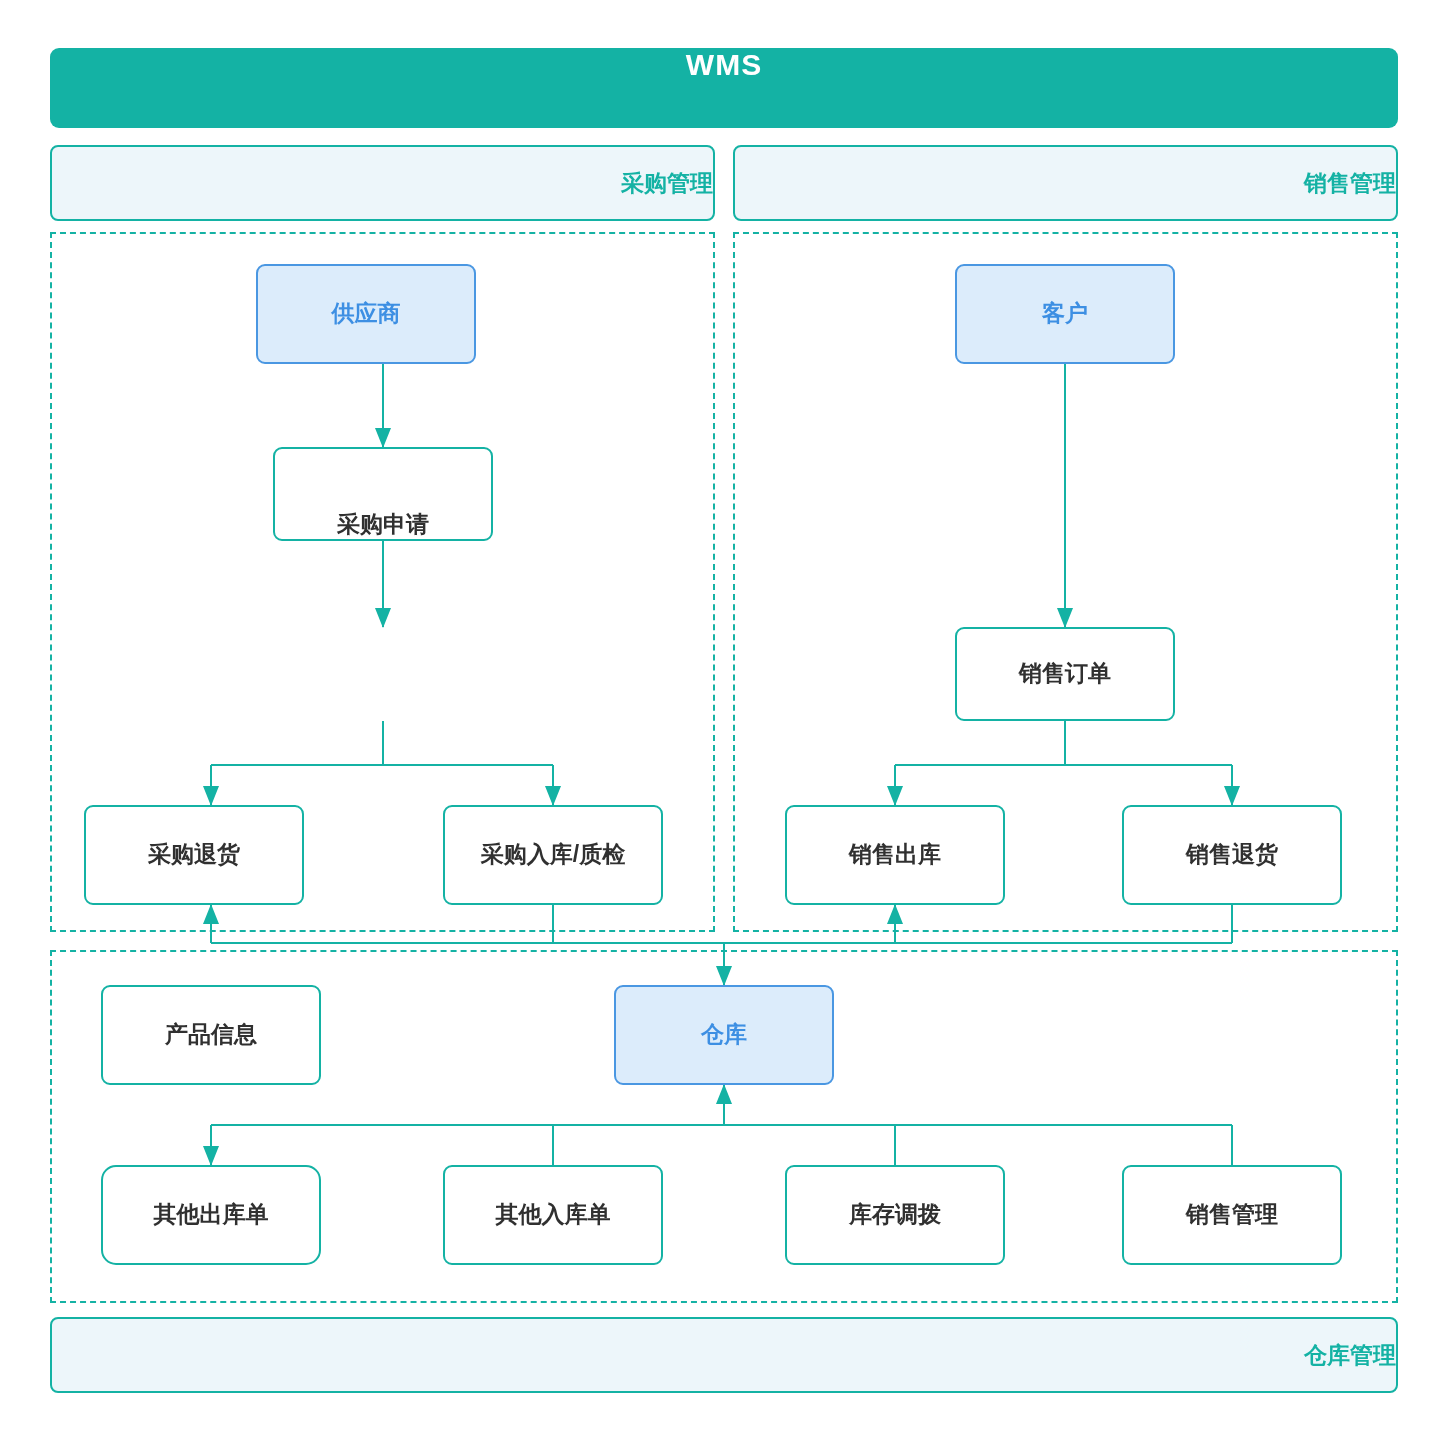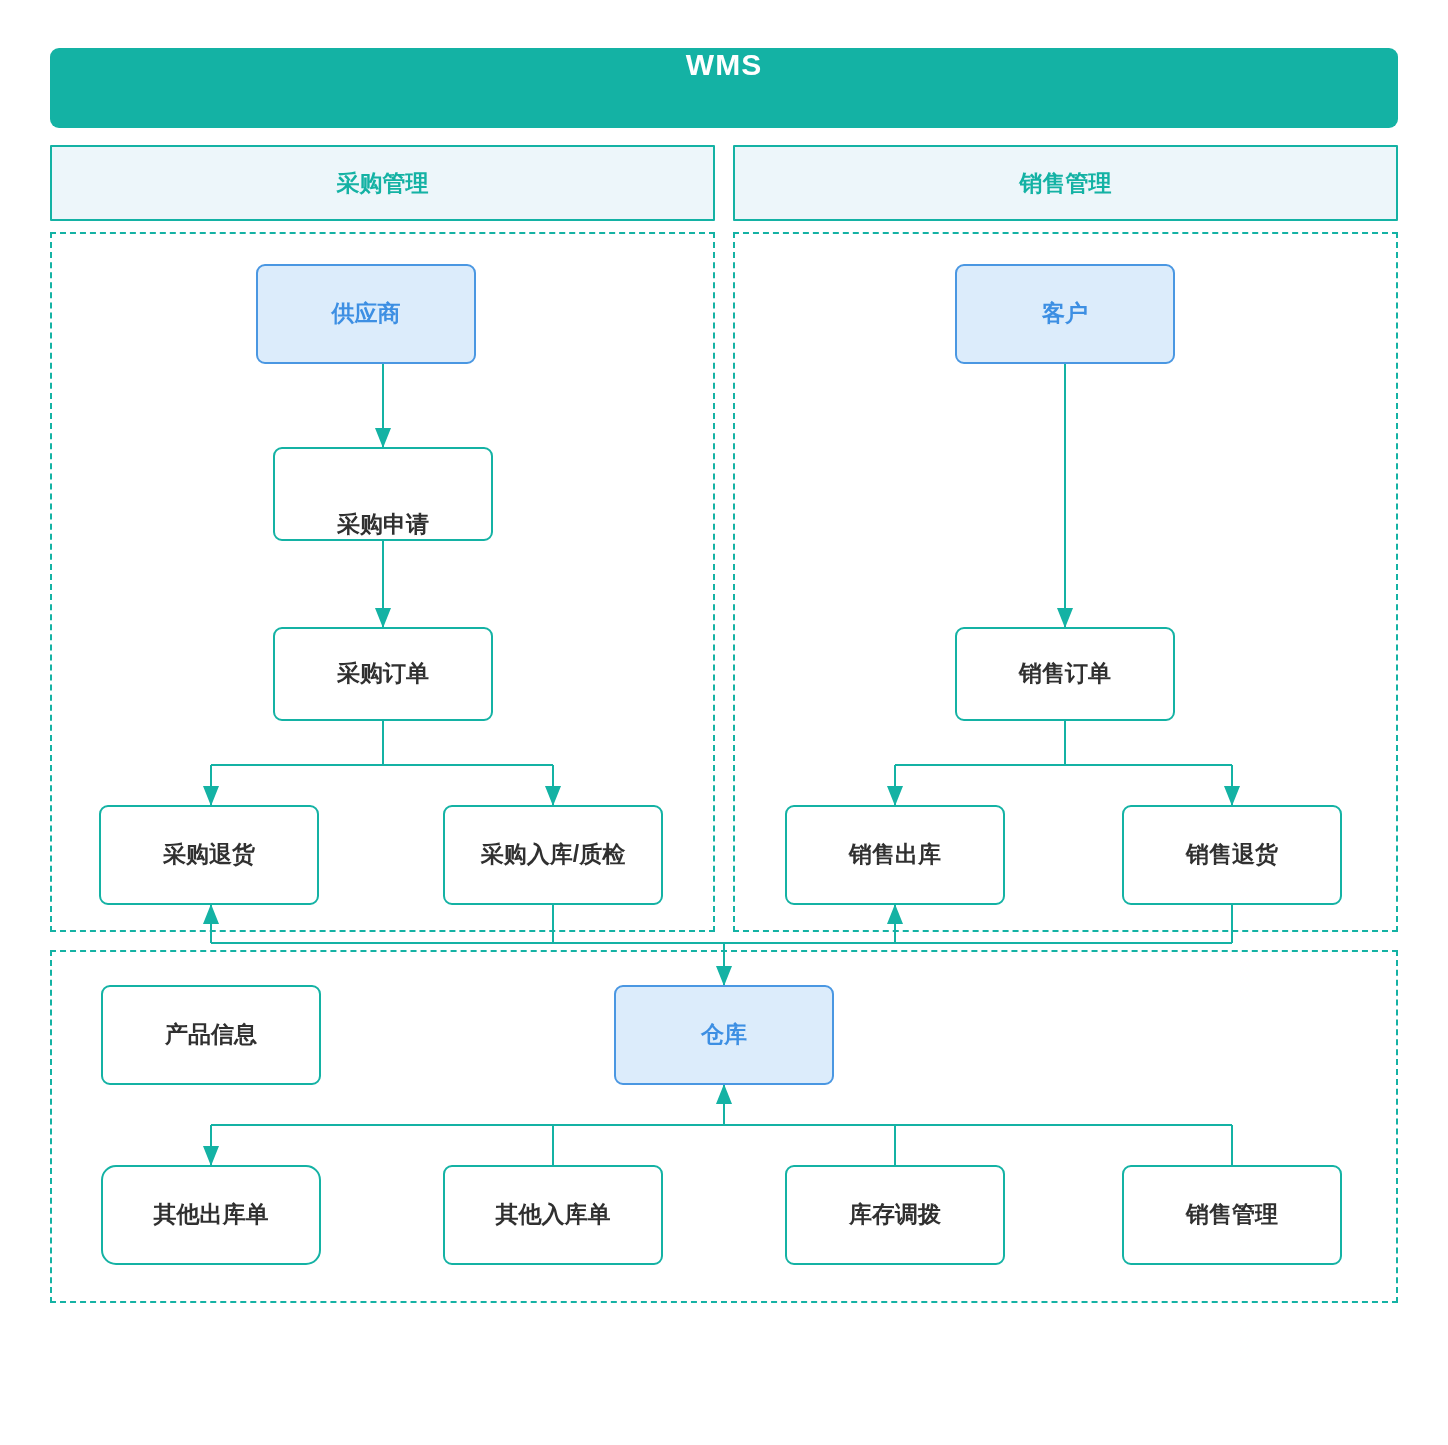--- a/index.html
+++ b/index.html
@@ -22,22 +22,22 @@
   }
   .title-bar{
     position:absolute;left:50px;top:48px;width:1348px;height:80px;
     background:var(--teal);border-radius:9px;
     display:flex;align-items:flex-start;justify-content:center;
     color:var(--white);font-size:30px;font-weight:bold;letter-spacing:1px;
   }
   .section-bar{
     position:absolute;height:76px;
     background:var(--section-fill);
-    border:2px solid var(--teal);border-radius:1px;
-    display:flex;align-items:center;justify-content:center;
+    border:2px solid var(--teal);border-radius:8px;
+    display:flex;align-items:center;justify-content:flex-end;
     color:var(--teal);font-size:23px;font-weight:bold;
   }
   .bar-purchase{left:50px;top:145px;width:665px;}
   .bar-sales{left:733px;top:145px;width:665px;}
   .bar-warehouse{left:50px;top:1317px;width:1348px;}
   .dashed-box{
     position:absolute;
     border:2px dashed var(--teal);
     background:transparent;
   }
@@ -118,24 +118,21 @@
     <path class="edge" d="M895 1125 V1165"></path>
     <path class="edge" d="M1232 1125 V1165"></path>
   </svg>
 
   <div class="node entity" style="left:256px;top:264px;">
     <span>供应商</span>
   </div>
   <div class="node" style="left:273px;top:447px;height:94px;align-items:flex-end;">
     <span>采购申请</span>
   </div>
-  <div class="node" style="left:273px;top:627px;height:94px;">
-    <span>采购订单</span>
-  </div>
-  <div class="node" style="left:99px;top:805px;">
+  <div class="node" style="left:84px;top:805px;">
     <span>采购退货</span>
   </div>
   <div class="node" style="left:443px;top:805px;">
     <span>采购入库/质检</span>
   </div>
 
   <div class="node entity" style="left:955px;top:264px;">
     <span>客户</span>
   </div>
   <div class="node" style="left:955px;top:627px;height:94px;">
@@ -161,14 +158,17 @@
   <div class="node" style="left:443px;top:1165px;">
     <span>其他入库单</span>
   </div>
   <div class="node" style="left:785px;top:1165px;">
     <span>库存调拨</span>
   </div>
   <div class="node" style="left:1122px;top:1165px;">
     <span>销售管理</span>
   </div>
 
+  <div class="section-bar bar-warehouse">
+    <span>仓库管理</span>
+  </div>
 
 </div>
 
 </body></html>

